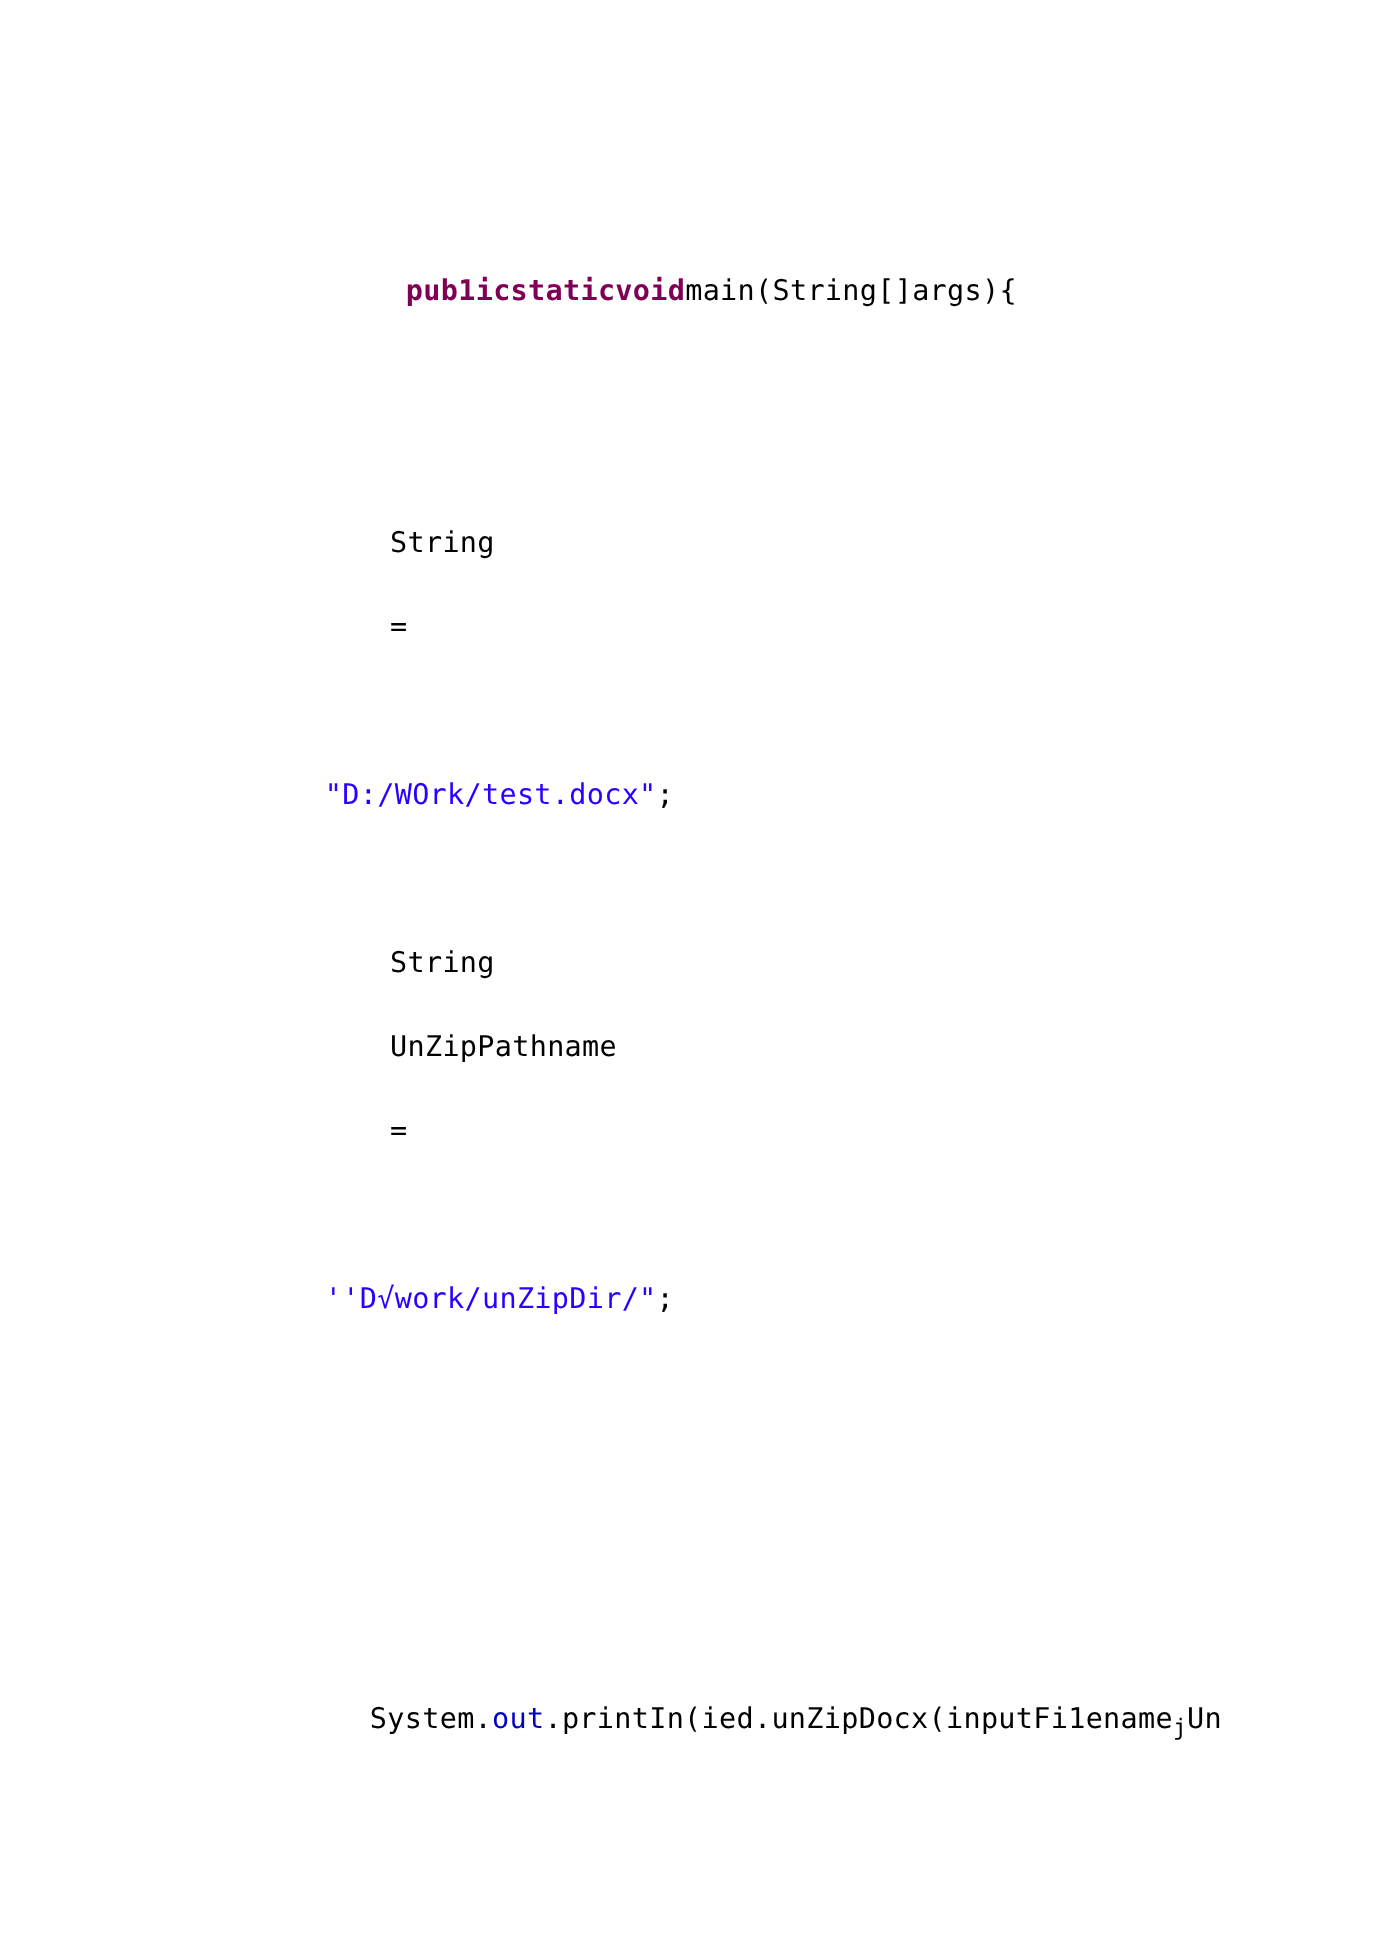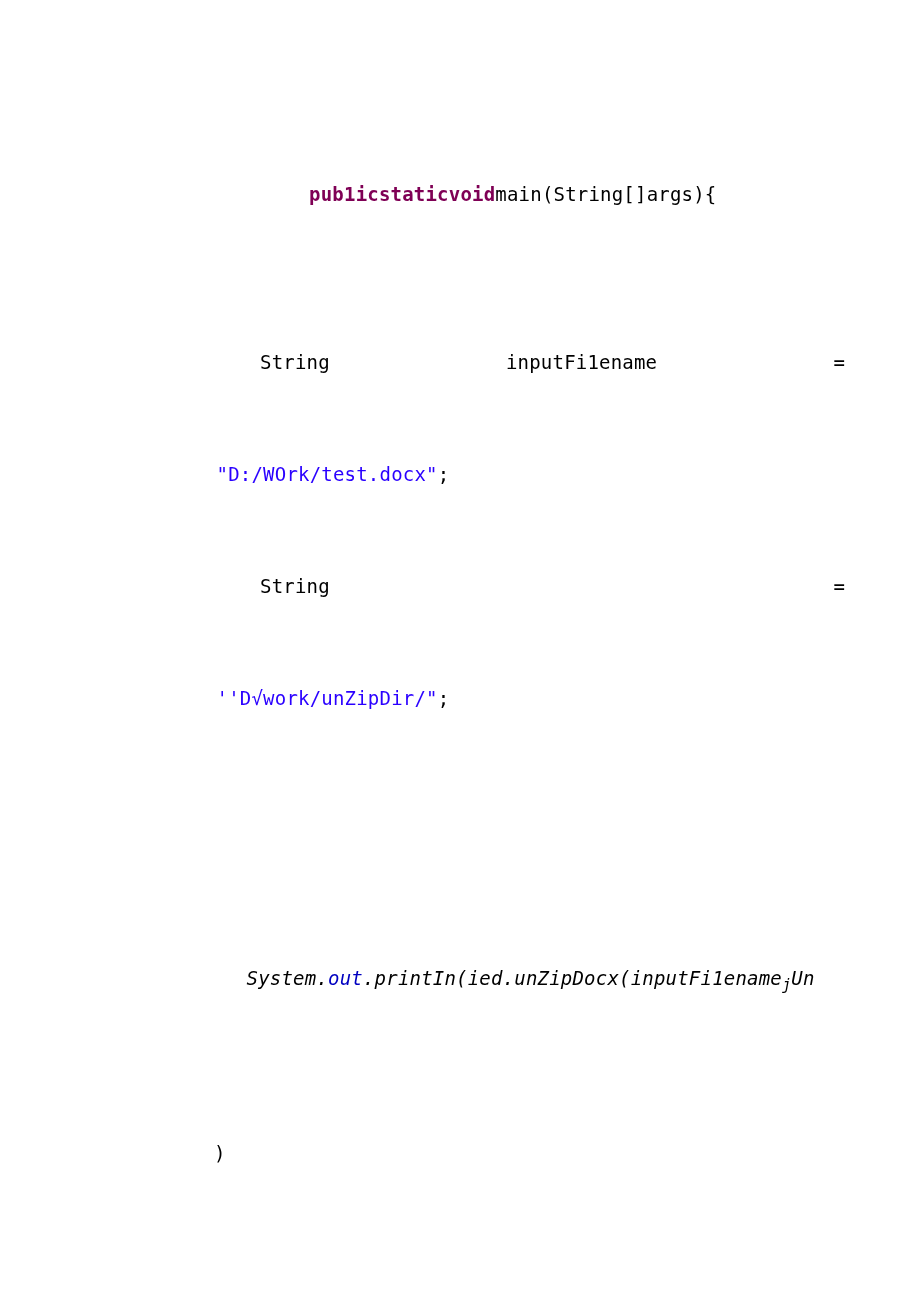--- a/index.html
+++ b/index.html
@@ -16,63 +16,64 @@
     font-family: "Consolas", "Menlo", ui-monospace, SFMono-Regular, Monaco, "Andale Mono", monospace;
     font-size: 19px;
     line-height: 56px;
     color: #000;
     letter-spacing: 0.2px;
   }
   .kw  { color: #7f0055; font-weight: bold; } 
   .str { color: #2a00ff; }                    
   .fld { color: #0000c0; }                    
   .line { white-space: pre; display: block; }
-  .indent1 { padding-left: 54px; text-align: center; }
+  .indent1 { padding-left: 54px; }
   .indent2 { padding-left: 90px; }
   .blank { height: 56px; }
   .jrow {
     display: flex;
     white-space: pre;
     width: 100%;
+    flex-direction: column;
   }
   .jrow .fill { flex: 1 1 auto; }
 </style>
 </head>
 <body>
 
 <div class="page">
 
   <span class="line indent1">
     <span class="kw">pub1icstaticvoid</span><span>main(String[]args){</span>
   </span>
 
   <div class="blank"></div>
 
   <span class="jrow indent2">
-    <span>String</span><span class="fill"></span><span>inputFi1ename</span><span class="fill"></span><span>=</span>
+    <span>String</span><span class="fill"></span><span class="fill"></span><span>=</span>
   </span>
 
   <span class="line">
     <span class="str">"D:/WOrk/test.docx"</span><span>;</span>
   </span>
 
   <span class="jrow indent2">
-    <span>String</span><span class="fill"></span><span class="fill"></span><span>=</span>
+    <span>String</span><span class="fill"></span><span>UnZipPathname</span><span class="fill"></span><span>=</span>
   </span>
 
   <span class="line">
     <span class="str">''D√work/unZipDir/"</span><span>;</span>
   </span>
 
   <div class="blank"></div>
 
 
   <div class="blank"></div>
 
-  <span class="line" style="padding-left:30px;font-style:italic;">
+  <span class="line" style="padding-left:30px;">
     <span>System.</span><span class="fld">out</span><span>.printIn(ied.unZipDocx(inputFi1ename</span><sub style="font-size:0.8em;">j</sub><span>Un</span>
   </span>
 
 
   <div class="blank"></div>
 
   <span class="line" style="padding-left:44px;"><span>)</span></span>
 
   <div class="blank"></div>
 

